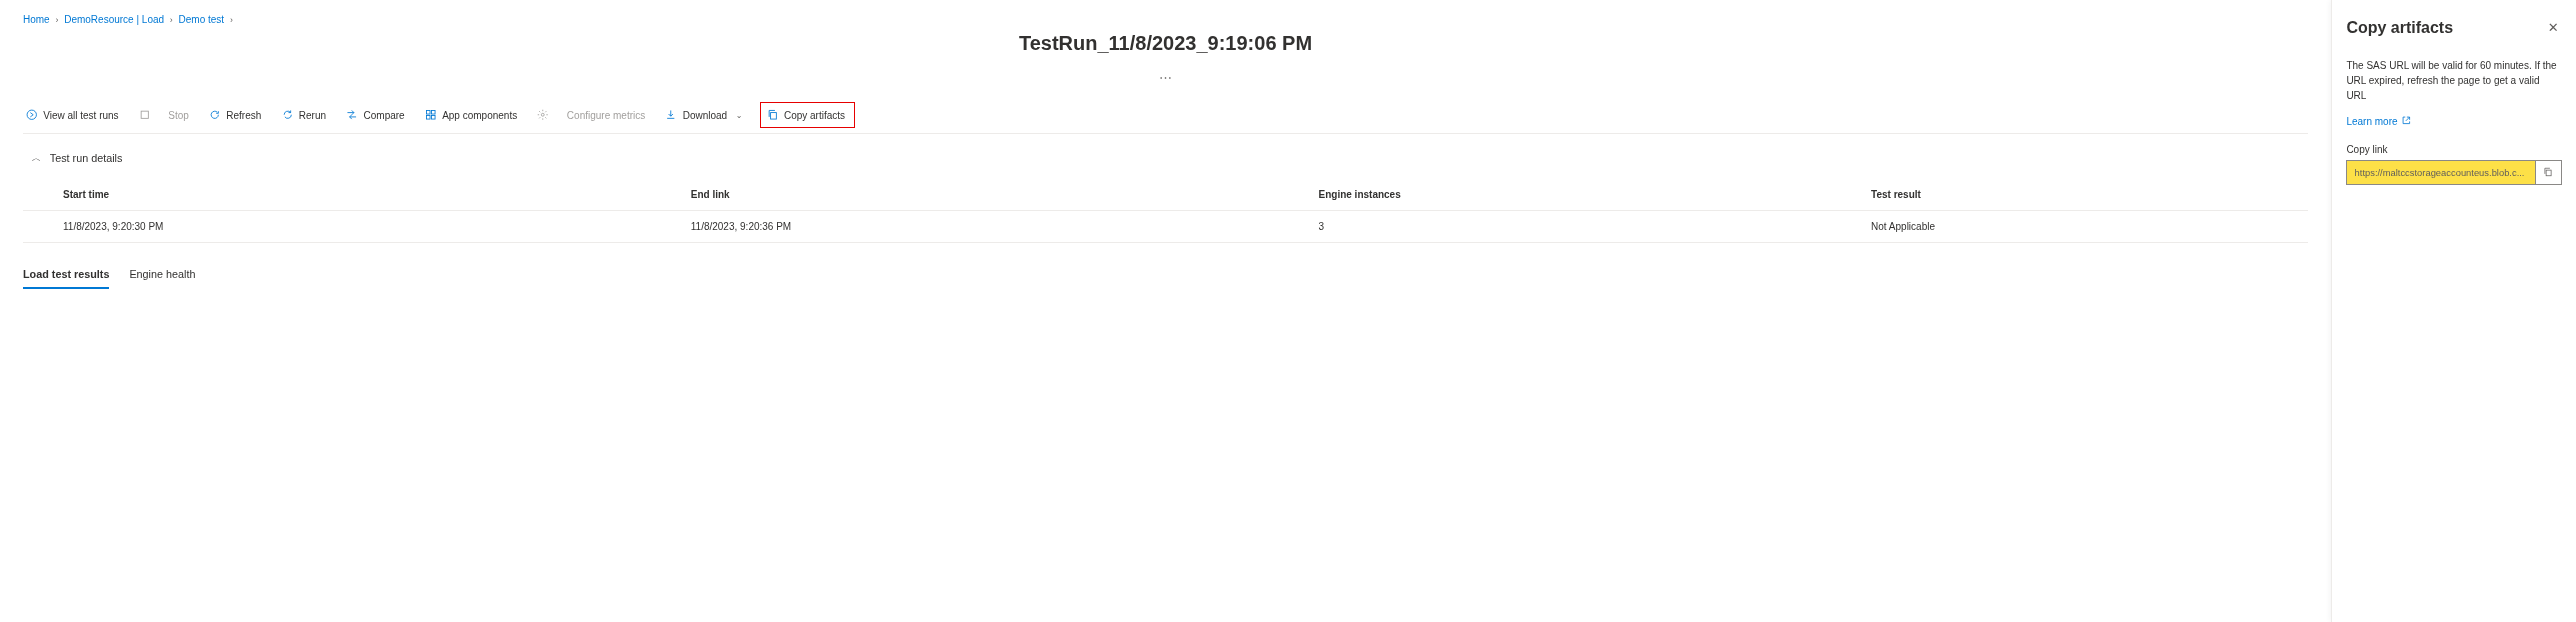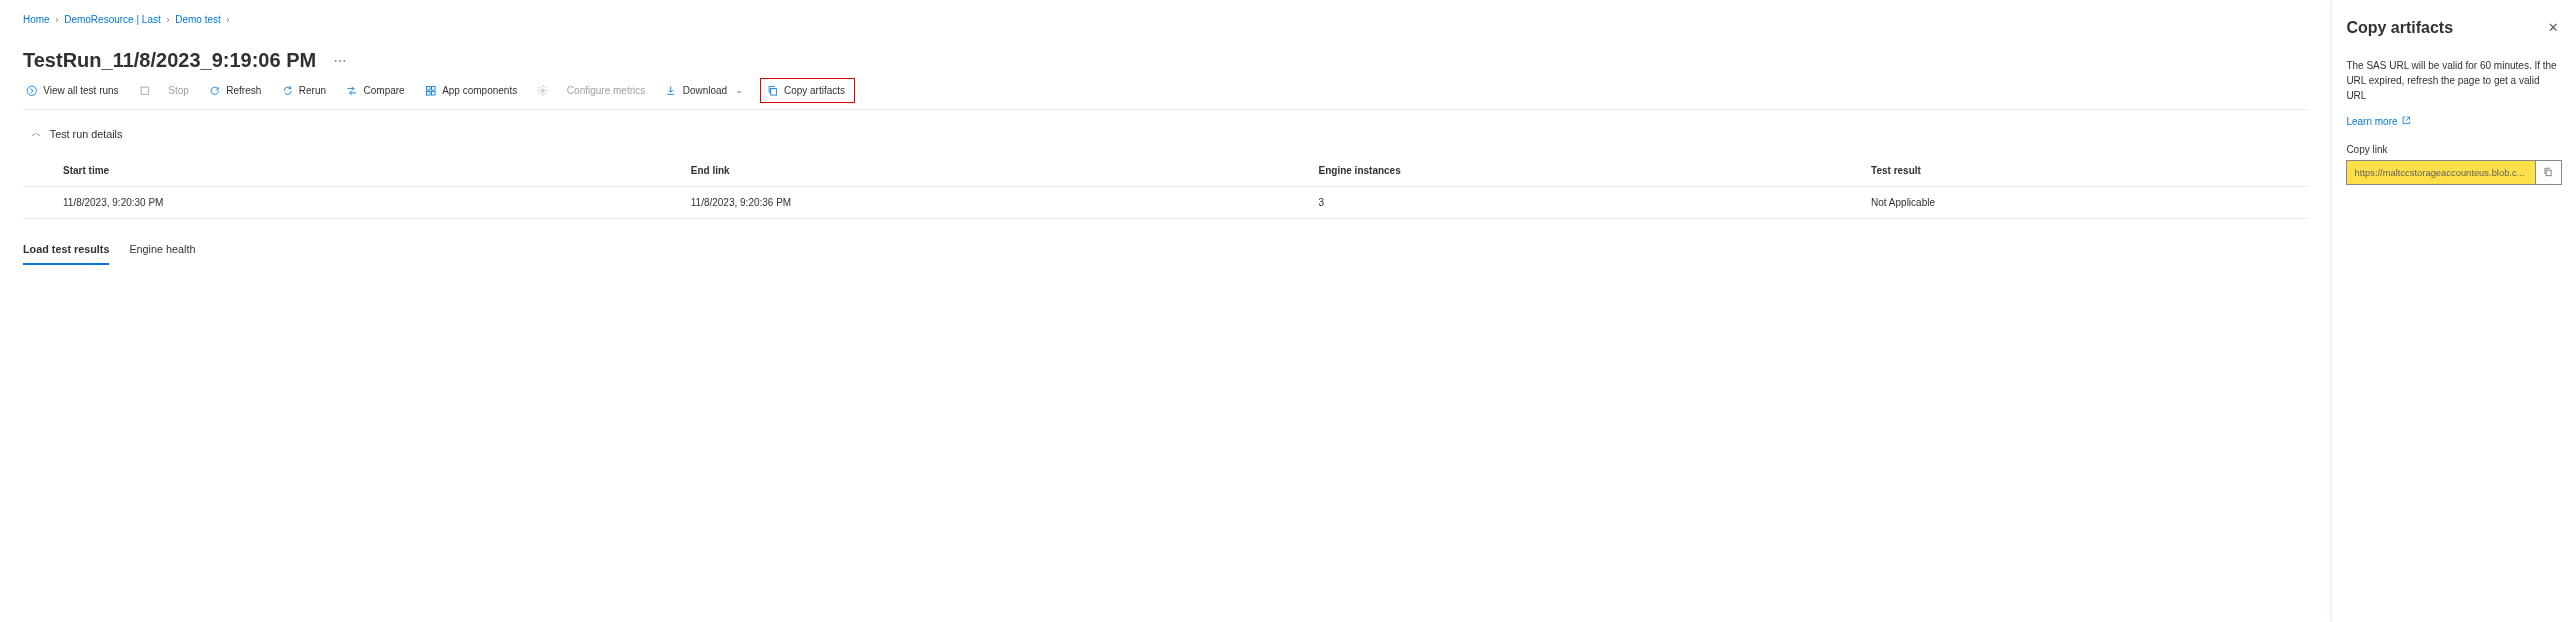--- a/index.html
+++ b/index.html
@@ -15,36 +15,37 @@
     }
     .main-content {
       padding: 14.4px 23px;
       margin-right: 245px;
     }
     .breadcrumb {
       display: flex;
       align-items: center;
       gap: 5.8px;
       font-size: 10px;
-      margin-bottom: 24px;
+      margin-bottom: 7px;
     }
     .breadcrumb a {
       color: #0078d4;
       text-decoration: none;
       cursor: pointer;
     }
     .breadcrumb .chevron {
       color: #605e5c;
       font-size: 8.7px;
     }
     .page-title-row {
       display: flex;
       align-items: center;
       gap: 11.5px;
-      margin-bottom: 0;
+      margin-bottom: 9px;
+      flex-direction: column;
     }
     .page-title {
       font-size: 20px;
       font-weight: 600;
       color: #323130;
     }
     .ellipsis-btn {
       color: #605e5c;
       font-size: 13px;
       cursor: pointer;
@@ -227,21 +228,21 @@
       justify-content: center;
     }
   </style>
 </head>
 <body>
 
 <div class="main-content">
   <nav class="breadcrumb">
     <a>Home</a>
     <span class="chevron">›</span>
-    <a>DemoResource | Last</a>
+    <a>DemoResource | Load</a>
     <span class="chevron">›</span>
     <a>Demo test</a>
     <span class="chevron">›</span>
   </nav>
 
   <div class="page-title-row">
     <h1 class="page-title">TestRun_11/8/2023_9:19:06 PM</h1>
     <span class="ellipsis-btn">⋯</span>
   </div>
 

